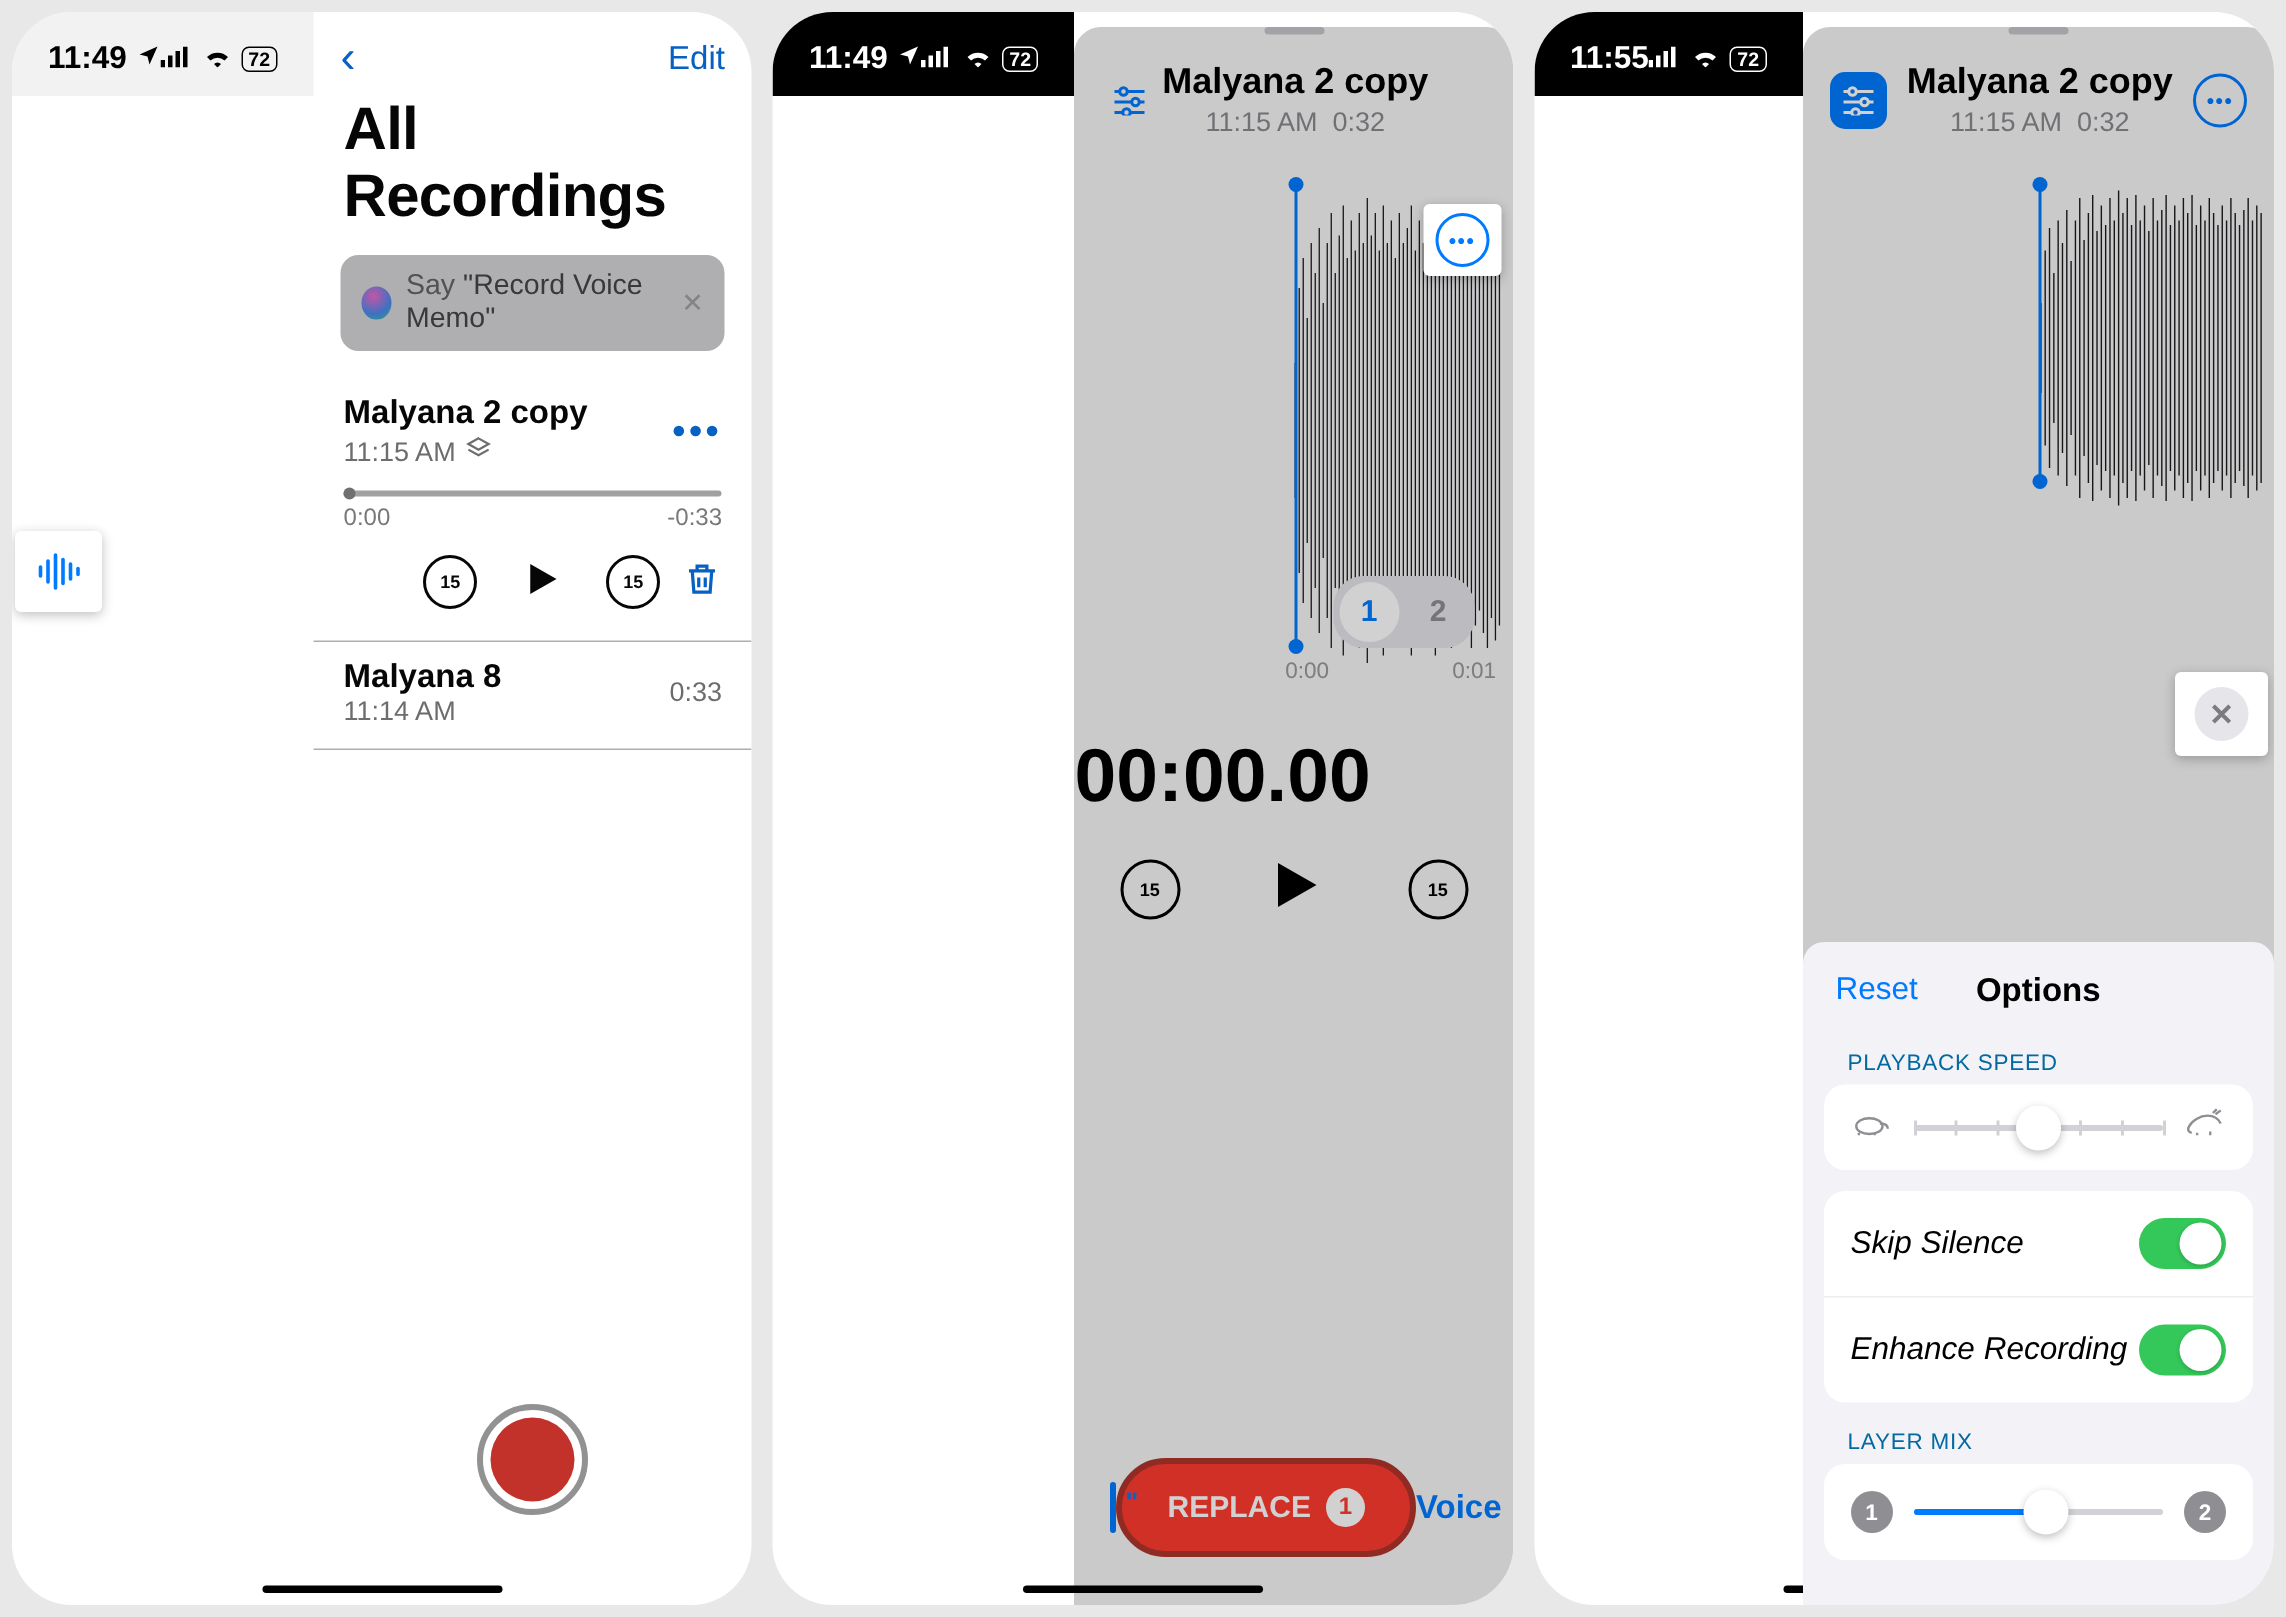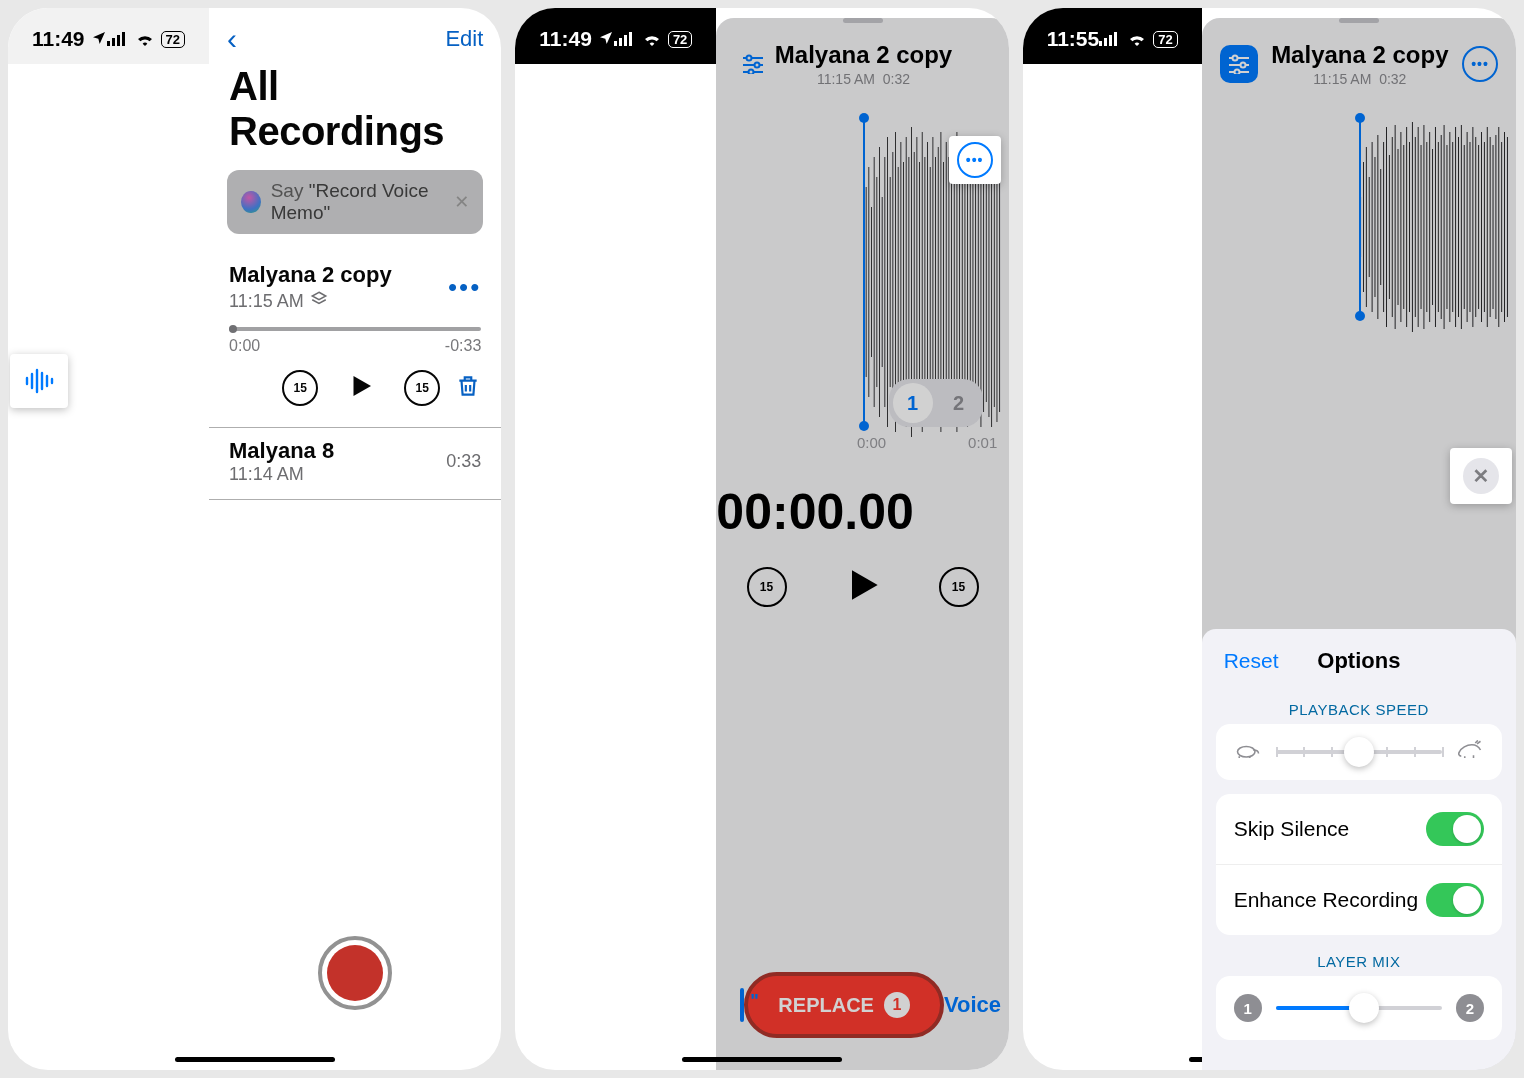--- a/index.html
+++ b/index.html
@@ -49,21 +49,21 @@
   .highlight { background: #fff; box-shadow: 0 2px 8px rgba(0,0,0,0.25); border-radius: 4px; z-index: 50; filter: none !important; }
 
   
   .sheet-card { background: #f6f6f8; border-radius: 18px 18px 0 0; margin-top: 10px; height: calc(100% - 10px); position: relative; }
   .card-grabber { width: 40px; height: 5px; background: #c7c7cc; border-radius: 3px; margin: 10px auto 8px; }
   .card-header { display: flex; justify-content: space-between; align-items: center; padding: 10px 18px 6px; }
   .sliders-icon { width: 38px; height: 38px; border-radius: 10px; display: flex; align-items: center; justify-content: center; }
   .sliders-icon.blue-fill { background: #007aff; }
   .card-title-block { text-align: center; }
   .card-title { font-size: 24px; font-weight: 700; }
-  .card-sub { color: #8a8a8e; font-size: 14px; margin-top: 2px; }
+  .card-sub { color: #8a8a8e; font-size: 18px; margin-top: 2px; }
   .more-circle { width: 36px; height: 36px; border: 2px solid #007aff; border-radius: 50%; display: flex; align-items: center; justify-content: center; color: #007aff; font-weight: 800; font-size: 14px; letter-spacing: 1px; }
   .wave-area { margin: 14px 6px 0; height: 350px; position: relative; overflow: hidden; }
   .wave-svg { width: 100%; height: 100%; }
   .play-head { position: absolute; left: 50%; top: 10px; bottom: 30px; width: 2px; background: #007aff; }
   .play-head::before,.play-head::after { content:''; position:absolute; left:-4px; width:10px; height:10px; background:#007aff; border-radius:50%; }
   .play-head::before { top:-4px; } .play-head::after { bottom:-4px; }
   .layer-pills { position: absolute; right: 20px; bottom: 30px; display: flex; gap: 6px; background: #e5e5ea; border-radius: 20px; padding: 4px; }
   .layer-pill { width: 40px; height: 40px; border-radius: 50%; display: flex; align-items: center; justify-content: center; font-weight: 700; font-size: 20px; }
   .layer-pill.active { background: #fff; color: #007aff; }
   .layer-pill:not(.active) { color: #8e8e93; }
@@ -73,21 +73,21 @@
   .edit-controls .skip-btn { width: 40px; height: 40px; }
   .edit-play svg { width: 44px; height: 44px; }
   .bottom-row { position: absolute; bottom: 32px; left: 0; right: 0; display: flex; justify-content: space-between; align-items: center; padding: 0 24px; }
   .transcript-icon { width: 40px; height: 34px; border: 2.5px solid #007aff; border-radius: 8px; position: relative; }
   .transcript-icon::after { content:'"'; color:#007aff; font-size:18px; font-weight:700; position:absolute; left:8px; top:1px; }
   .replace-btn { background: #ff3b30; color: #fff; border-radius: 40px; padding: 16px 30px; font-size: 20px; font-weight: 700; display: flex; align-items: center; gap: 10px; border: 4px solid #b0342c; }
   .replace-btn .badge { background: #fff; color: #ff3b30; width: 26px; height: 26px; border-radius: 50%; display: flex; align-items: center; justify-content: center; font-size: 16px; }
   .done-link { color: #007aff; font-size: 22px; font-weight: 600; }
 
   
-  .options-sheet { position: absolute; bottom: 0; left: 0; right: 0; background: #f2f2f7; border-radius: 14px 14px 0 0; padding-bottom: 30px; z-index: 10; text-align: center; }
+  .options-sheet { position: absolute; bottom: 0; left: 0; right: 0; background: #f2f2f7; border-radius: 14px 14px 0 0; padding-bottom: 30px; z-index: 10; }
   .options-header { display: flex; justify-content: space-between; align-items: center; padding: 20px 22px; }
   .options-title { font-size: 22px; font-weight: 700; position: absolute; left: 50%; transform: translateX(-50%); }
   .reset-link { color: #007aff; font-size: 21px; }
   .close-x { width: 36px; height: 36px; background: #e5e5ea; border-radius: 50%; display: flex; align-items: center; justify-content: center; color: #7c7c80; font-size: 20px; font-weight: 600; }
   .section-label { color: #0369a1; font-size: 15px; letter-spacing: 0.5px; padding: 8px 30px 6px; }
   .card-group { background: #fff; margin: 0 14px; border-radius: 14px; }
   .speed-row { display: flex; align-items: center; gap: 14px; padding: 16px 18px; }
   .slider-track { flex: 1; height: 4px; background: #d1d1d6; border-radius: 2px; position: relative; }
   .slider-tick { position: absolute; top: -3px; width: 2px; height: 10px; background: #d1d1d6; }
   .slider-thumb { position: absolute; top: -13px; width: 30px; height: 30px; background: #fff; border-radius: 50%; box-shadow: 0 2px 6px rgba(0,0,0,0.25); }
@@ -470,21 +470,21 @@
               <div class="slider-tick" style="left:66.6%"></div>
               <div class="slider-tick" style="left:83.3%"></div>
               <div class="slider-tick" style="left:100%"></div>
             <div class="slider-thumb" style="left:calc(50% - 15px)"></div>
           </div>
           <span><svg width="28" height="20" viewBox="0 0 32 22" fill="none" stroke="#8e8e93" stroke-width="1.8">
                 <path d="M6 18c-2 0-4-2-2-5 2-4 8-8 14-8 4 0 8 2 10 6M24 4l4-3M22 3l3-3M10 18v2M20 17v3"></path>
               </svg></span>
         </div>
       </div>
-      <div class="card-group" style="margin-top:14px;">
+      <div class="card-group" style="margin-top:14px;font-style:italic;">
         <div class="toggle-row">
           <span>Skip Silence</span>
           <div class="ios-switch"></div>
         </div>
         <div class="toggle-row">
           <span>Enhance Recording</span>
           <div class="ios-switch"></div>
         </div>
       </div>
       <div class="section-label" style="margin-top:10px;">LAYER MIX</div>

